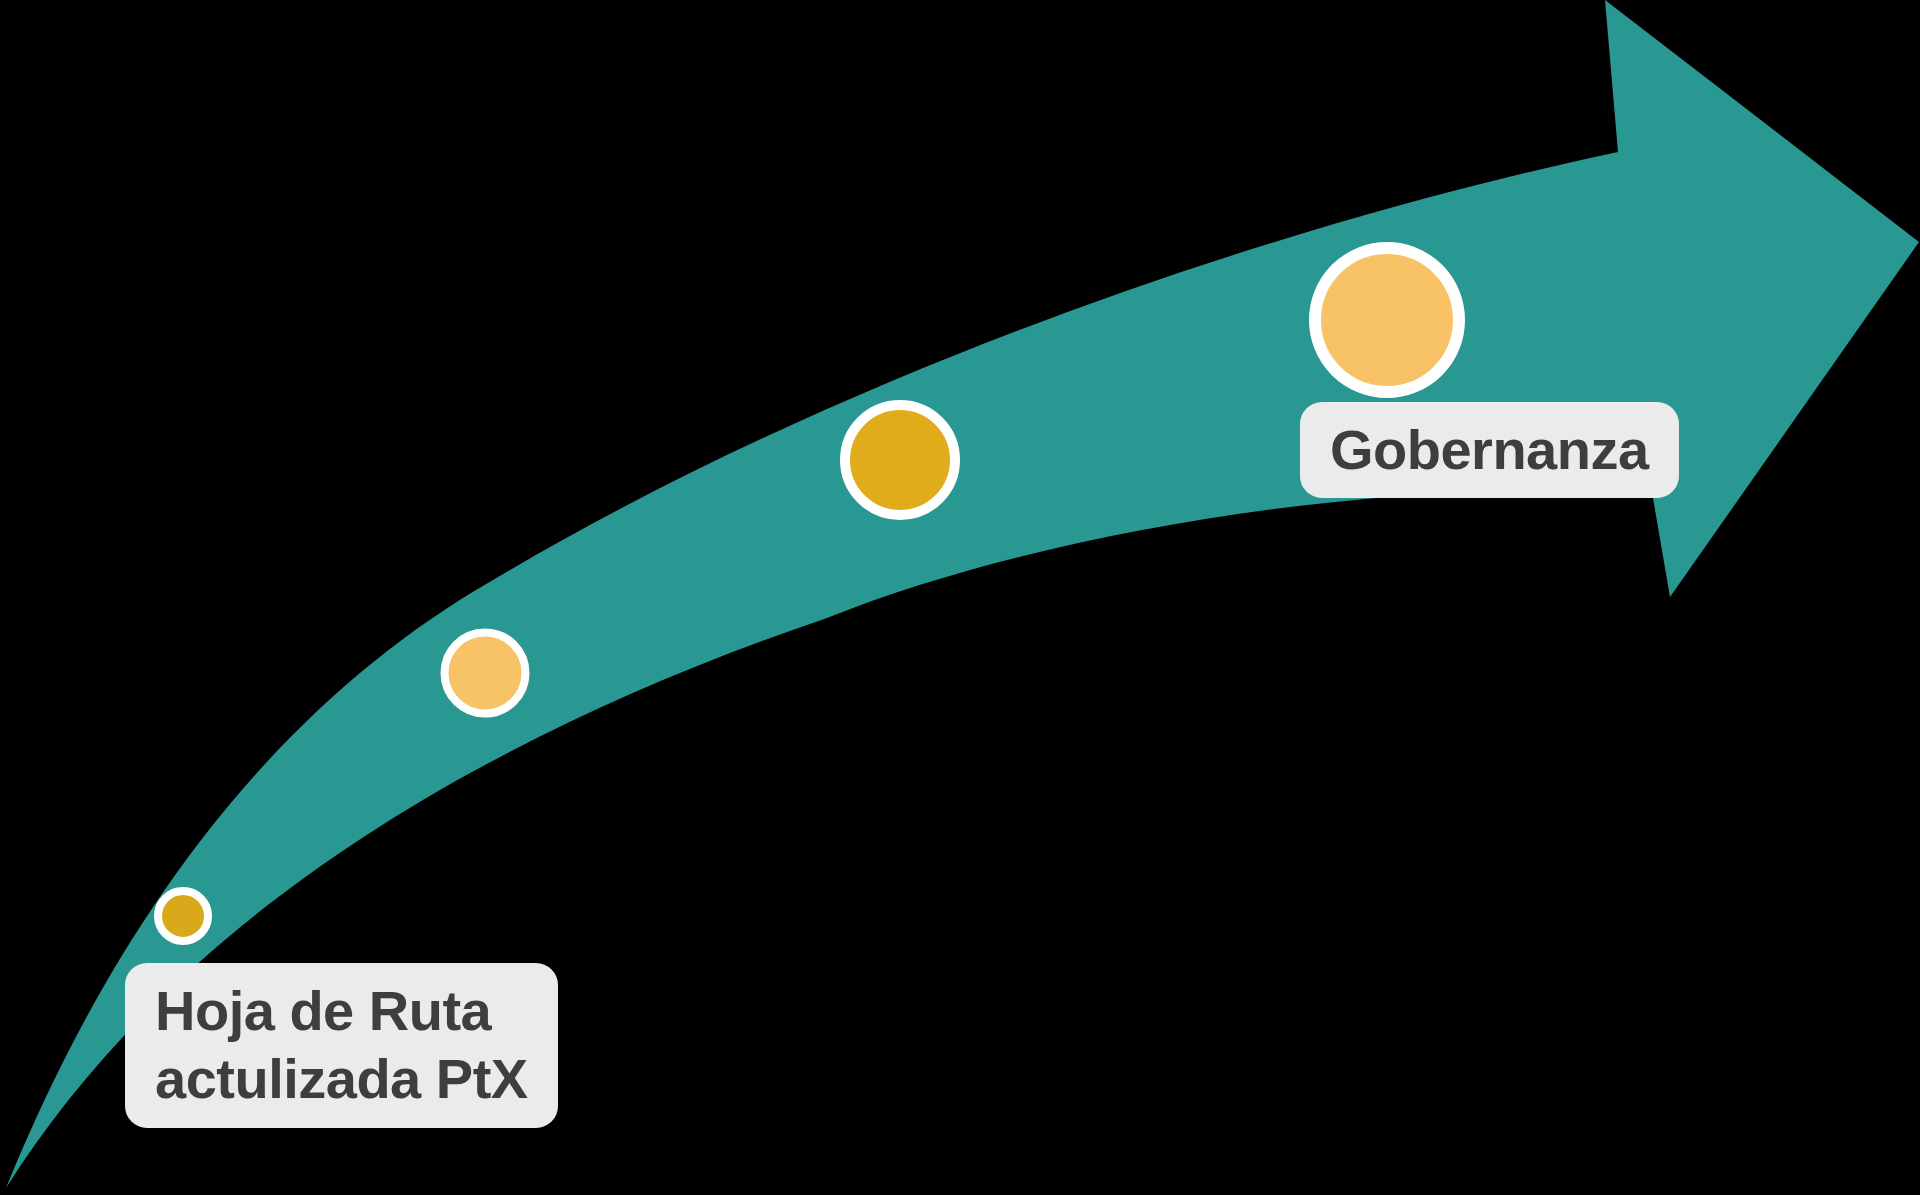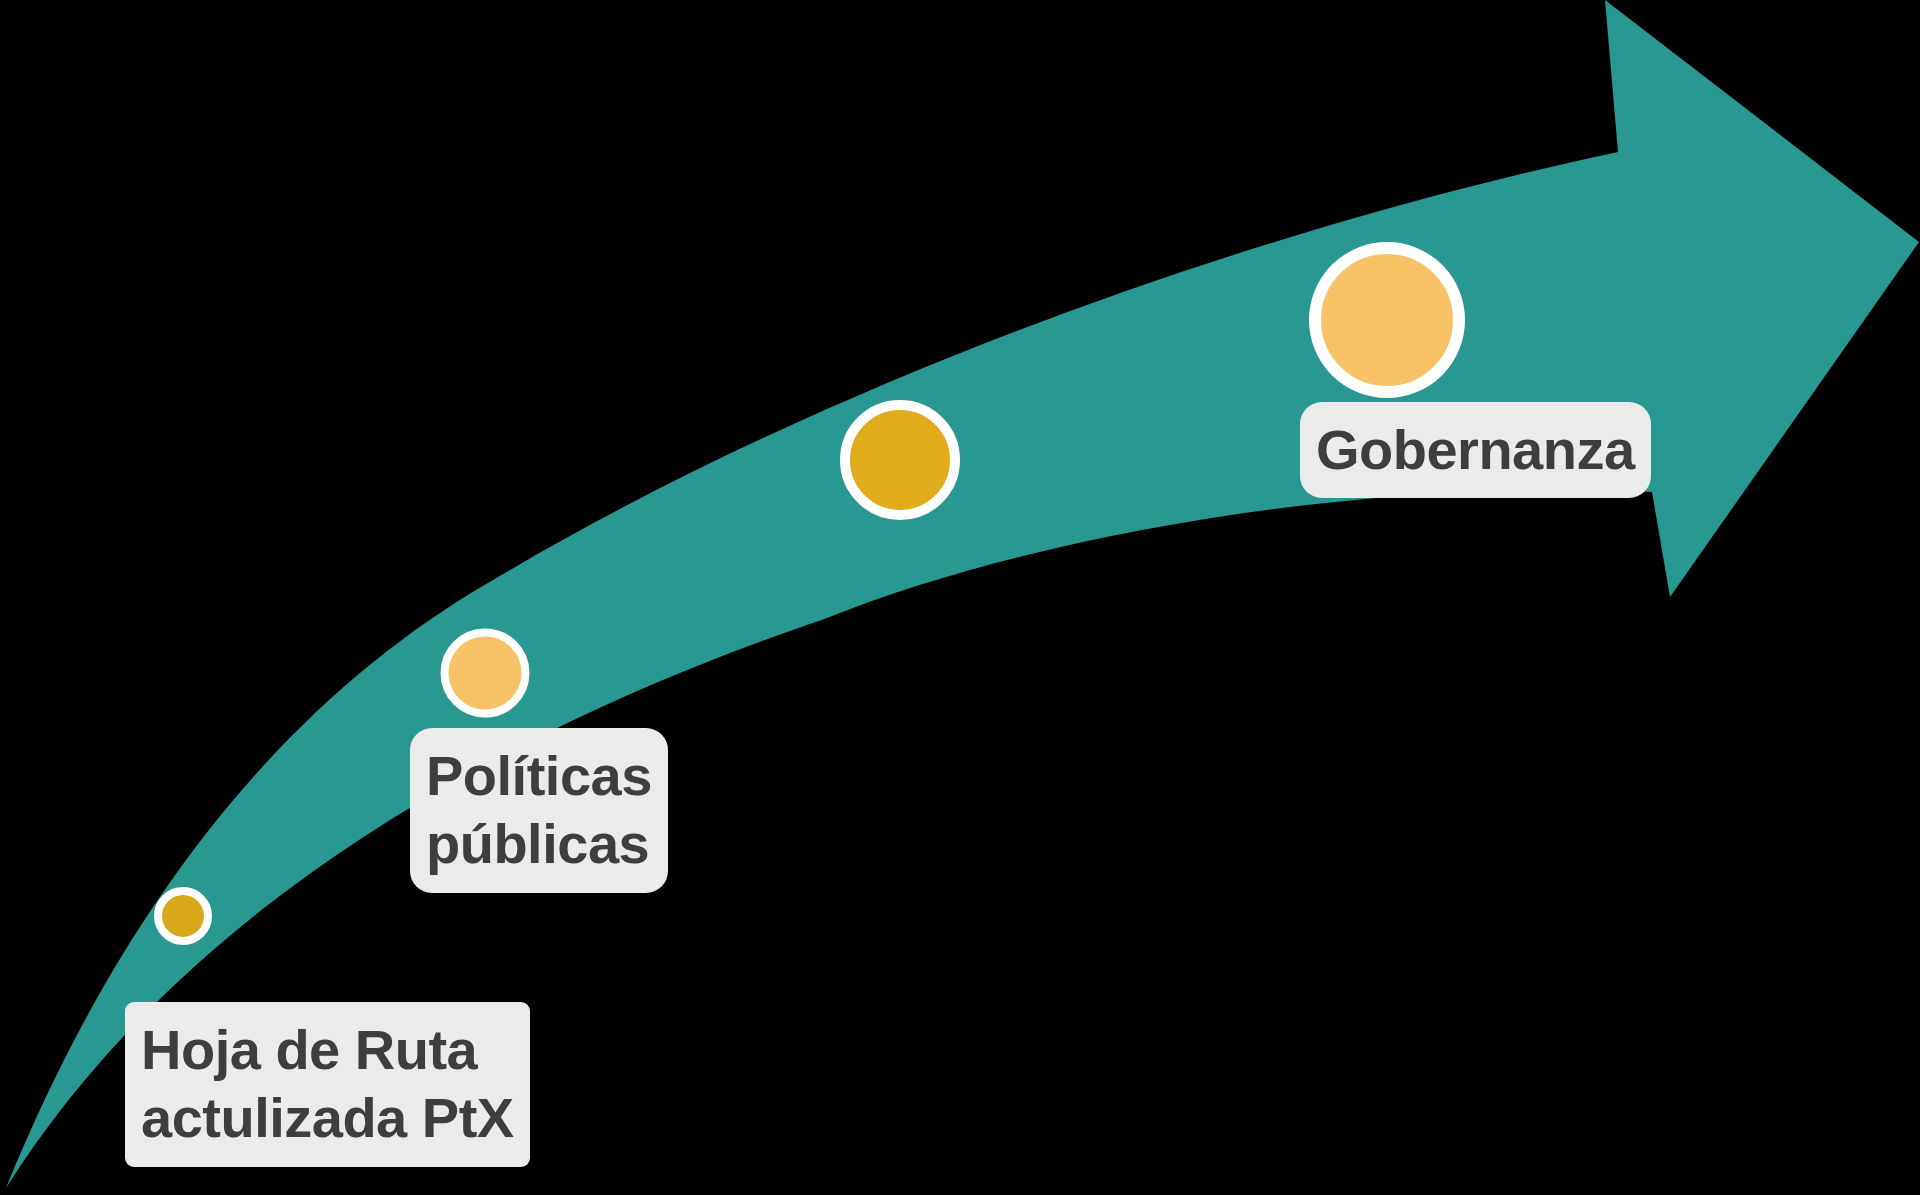--- a/index.html
+++ b/index.html
@@ -25,25 +25,25 @@
   }
   .milestone-label {
     position: absolute;
     display: inline-block;
     background: #EBEBEB;
     color: #3E3E3E;
     font-weight: 700;
     font-size: 56px;
     line-height: 1.22;
     letter-spacing: -0.5px;
-    padding: 14px 16px;
+    padding: 14px 30px;
     border-radius: 22px;
     white-space: pre-line;
   }
-  .label-1 { left: 125px;  top: 1002px; border-radius: 9px; }
+  .label-1 { left: 125px;  top: 963px; }
   .label-2 { left: 410px;  top: 728px; }
   .label-3 { left: 823px;  top: 531px; }
   .label-4 { left: 1300px; top: 402px; }
 </style>
 </head>
 <body>
 
 <div class="canvas">
 
   <svg class="arrow-svg" width="1920" height="1195" viewBox="0 0 1920 1195">
@@ -59,19 +59,17 @@
              Z" fill="#2A9892"></path>
     <circle class="dot" cx="183" cy="916" r="25" stroke-width="8" fill="#D9A91C"></circle>
     <circle class="dot" cx="485" cy="673" r="40.5" stroke-width="8" fill="#F8C367"></circle>
     <circle class="dot" cx="900" cy="460" r="55" stroke-width="10" fill="#E0AC1C"></circle>
     <circle class="dot" cx="1387" cy="320" r="72" stroke-width="12" fill="#F8C367"></circle>
   </svg>
 
   <div class="milestone-label label-1">Hoja de Ruta
 actulizada PtX</div>
 
-  <div class="milestone-label label-2">Políticas
-públicas</div>
 
 
   <div class="milestone-label label-4">Gobernanza</div>
 
 </div>
 
 </body></html>

